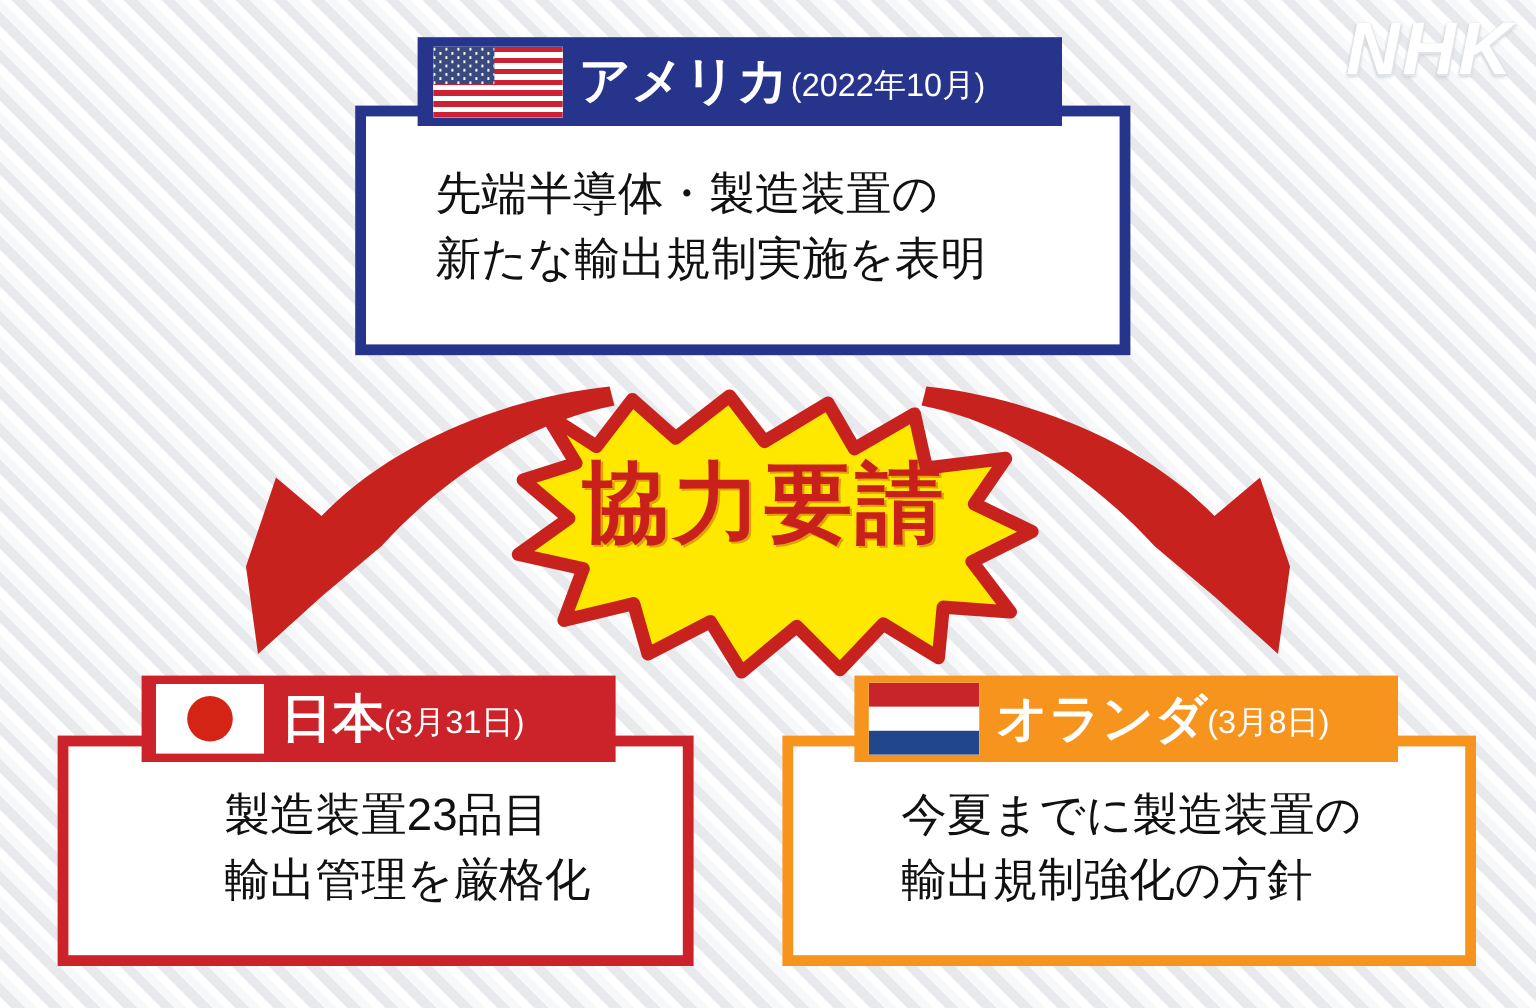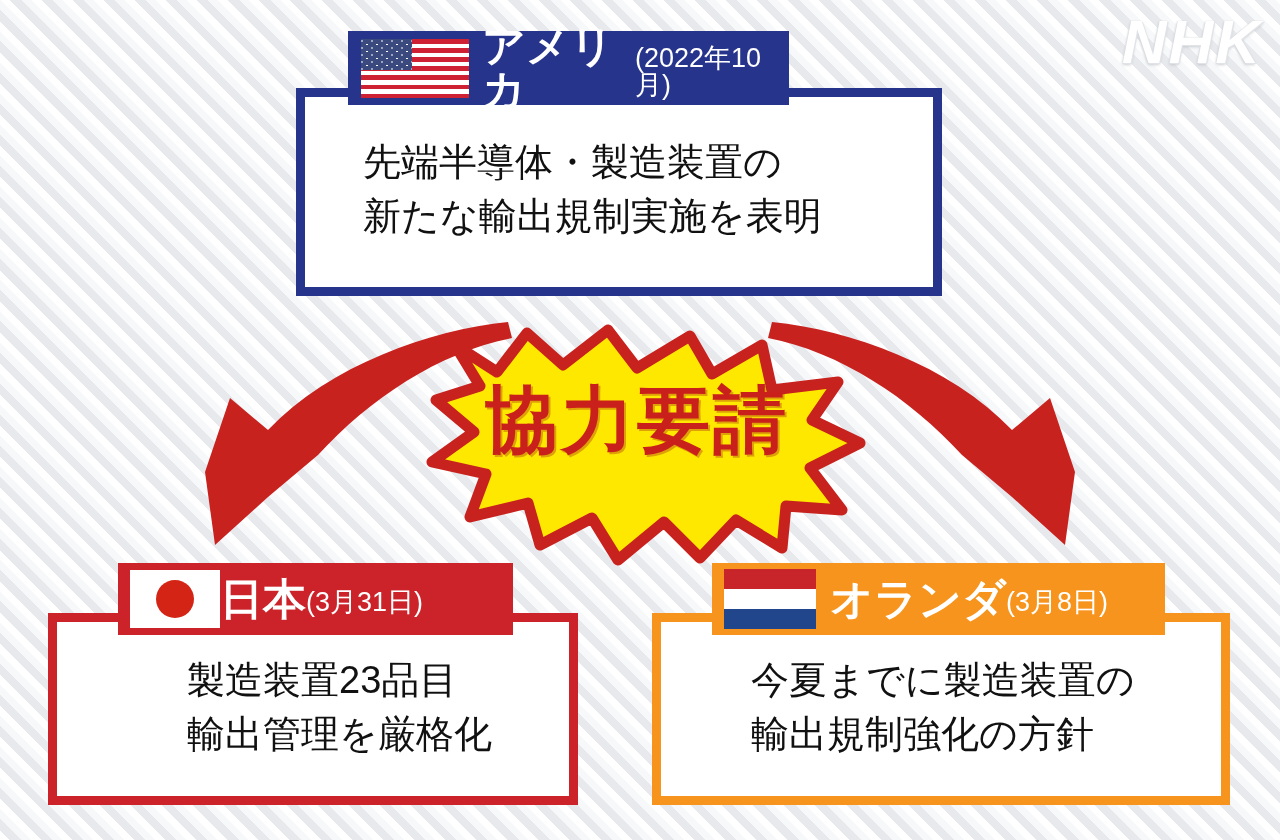--- a/index.html
+++ b/index.html
@@ -109,21 +109,21 @@
   }
   #panel-usa .panel-body {
     top: 0;
     padding: 10px 0 14px 58px;
   }
   #panel-usa .body-line { font-size: 38px; line-height: 1.42; }
 
   #banner-usa {
     left: 348px;
     top: 31px;
-    width: 441px;
+    width: 537px;
     height: 74px;
     background: #26348c;
     padding: 0 14px 0 13px;
   }
   #banner-usa .flag { width: 108px; height: 59px; }
   #banner-usa .country { font-size: 43px; margin-left: 13px; }
   #banner-usa .date { font-size: 27px; margin-left: 1px; padding-top: 7px; }
 
   
   .flag-us-stripes {
@@ -166,21 +166,21 @@
 
   #banner-japan {
     left: 118px;
     top: 563px;
     width: 395px;
     height: 72px;
     background: #cc2229;
     padding: 0 14px 0 12px;
   }
   #banner-japan .flag { width: 90px; height: 58px; }
-  #banner-japan .country { font-size: 43px; }
+  #banner-japan .country { font-size: 43px; margin-left: 14px; }
   #banner-japan .date { font-size: 27px; margin-left: 0px; padding-top: 7px; }
 
   .flag-jp-disc {
     position: absolute;
     left: 50%; top: 50%;
     transform: translate(-50%, -50%);
     width: 38px; height: 38px;
     border-radius: 50%;
     background: #d32416;
   }

